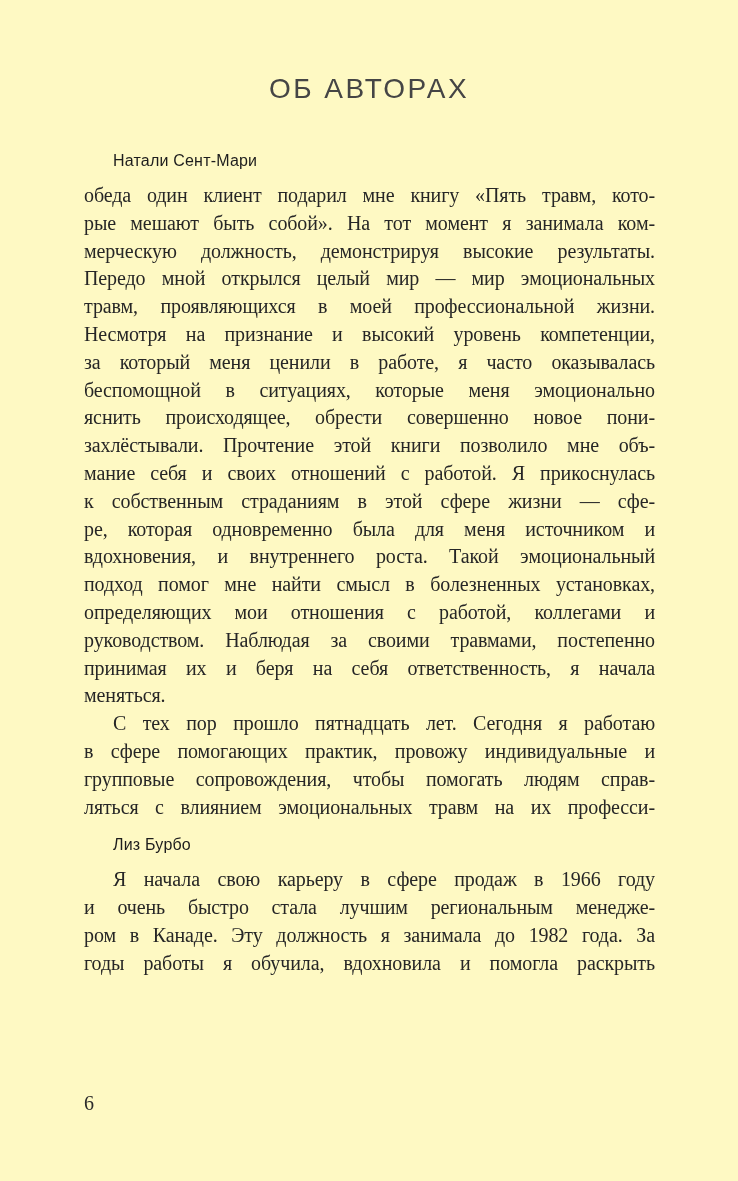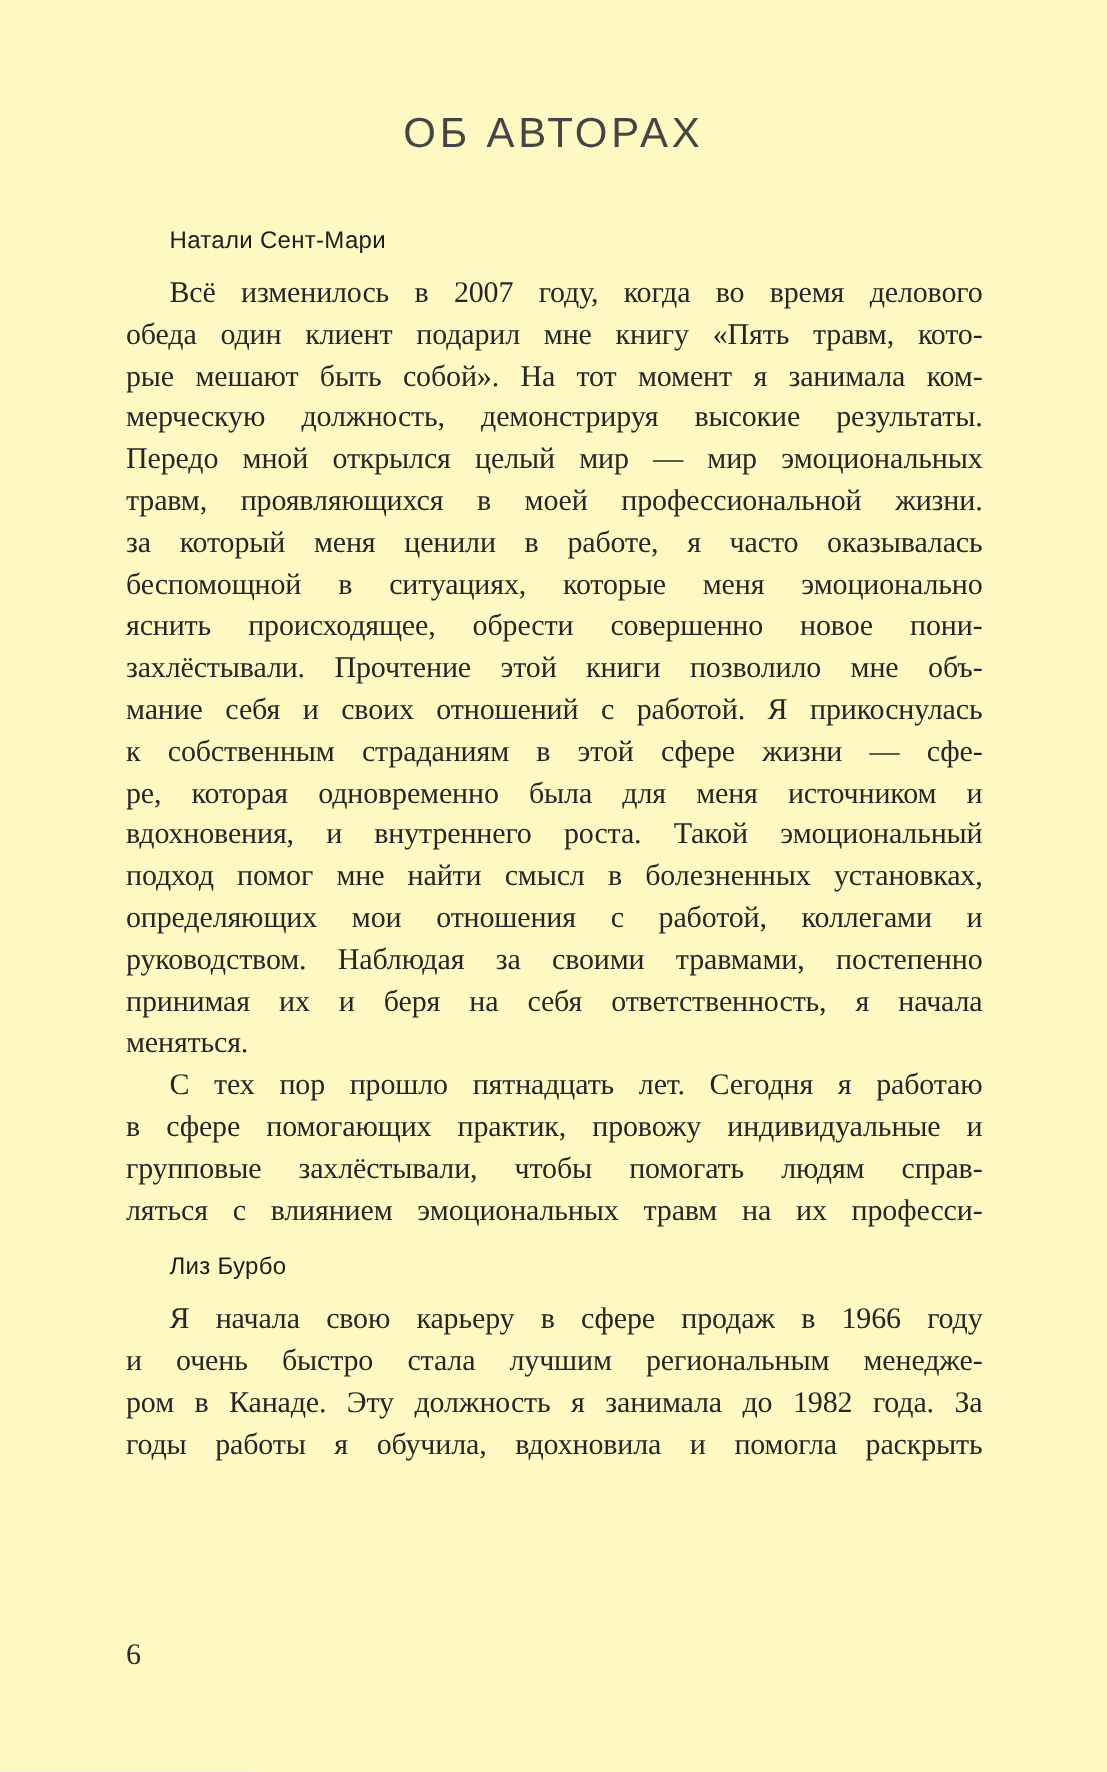--- a/index.html
+++ b/index.html
@@ -66,44 +66,44 @@
 </style>
 </head>
 <body>
 
 <div class="page">
   <h1 class="title">ОБ АВТОРАХ</h1>
   <main class="content" id="sections-root">
       <section>
         <h2 class="author-heading">Натали Сент-Мари</h2>
         <div class="paragraph">
-          <div class="line first">Всё изменилось в 2007 году, когда во время делового</div>
           <div class="line">обеда один клиент подарил мне книгу «Пять травм, кото-</div>
           <div class="line">рые мешают быть собой». На тот момент я занимала ком-</div>
           <div class="line">мерческую должность, демонстрируя высокие результаты.</div>
           <div class="line">Передо мной открылся целый мир — мир эмоциональных</div>
           <div class="line">травм, проявляющихся в моей профессиональной жизни.</div>
+          <div class="line">Несмотря на признание и высокий уровень компетенции,</div>
           <div class="line">за который меня ценили в работе, я часто оказывалась</div>
           <div class="line">беспомощной в ситуациях, которые меня эмоционально</div>
           <div class="line">яснить происходящее, обрести совершенно новое пони-</div>
           <div class="line">захлёстывали. Прочтение этой книги позволило мне объ-</div>
           <div class="line">мание себя и своих отношений с работой. Я прикоснулась</div>
           <div class="line">к собственным страданиям в этой сфере жизни — сфе-</div>
           <div class="line">ре, которая одновременно была для меня источником и</div>
           <div class="line">вдохновения, и внутреннего роста. Такой эмоциональный</div>
           <div class="line">подход помог мне найти смысл в болезненных установках,</div>
           <div class="line">определяющих мои отношения с работой, коллегами и</div>
           <div class="line">руководством. Наблюдая за своими травмами, постепенно</div>
           <div class="line">принимая их и беря на себя ответственность, я начала</div>
           <div class="line last">меняться.</div>
         </div>
         <div class="paragraph">
           <div class="line first">С тех пор прошло пятнадцать лет. Сегодня я работаю</div>
           <div class="line">в сфере помогающих практик, провожу индивидуальные и</div>
-          <div class="line">групповые захлёстывали, чтобы помогать людям справ-</div>
+          <div class="line">групповые сопровождения, чтобы помогать людям справ-</div>
           <div class="line">ляться с влиянием эмоциональных травм на их професси-</div>
         </div>
       </section>
       <section>
         <h2 class="author-heading">Лиз Бурбо</h2>
         <div class="paragraph">
           <div class="line first">Я начала свою карьеру в сфере продаж в 1966 году</div>
           <div class="line">и очень быстро стала лучшим региональным менедже-</div>
           <div class="line">ром в Канаде. Эту должность я занимала до 1982 года. За</div>
           <div class="line">годы работы я обучила, вдохновила и помогла раскрыть</div>

